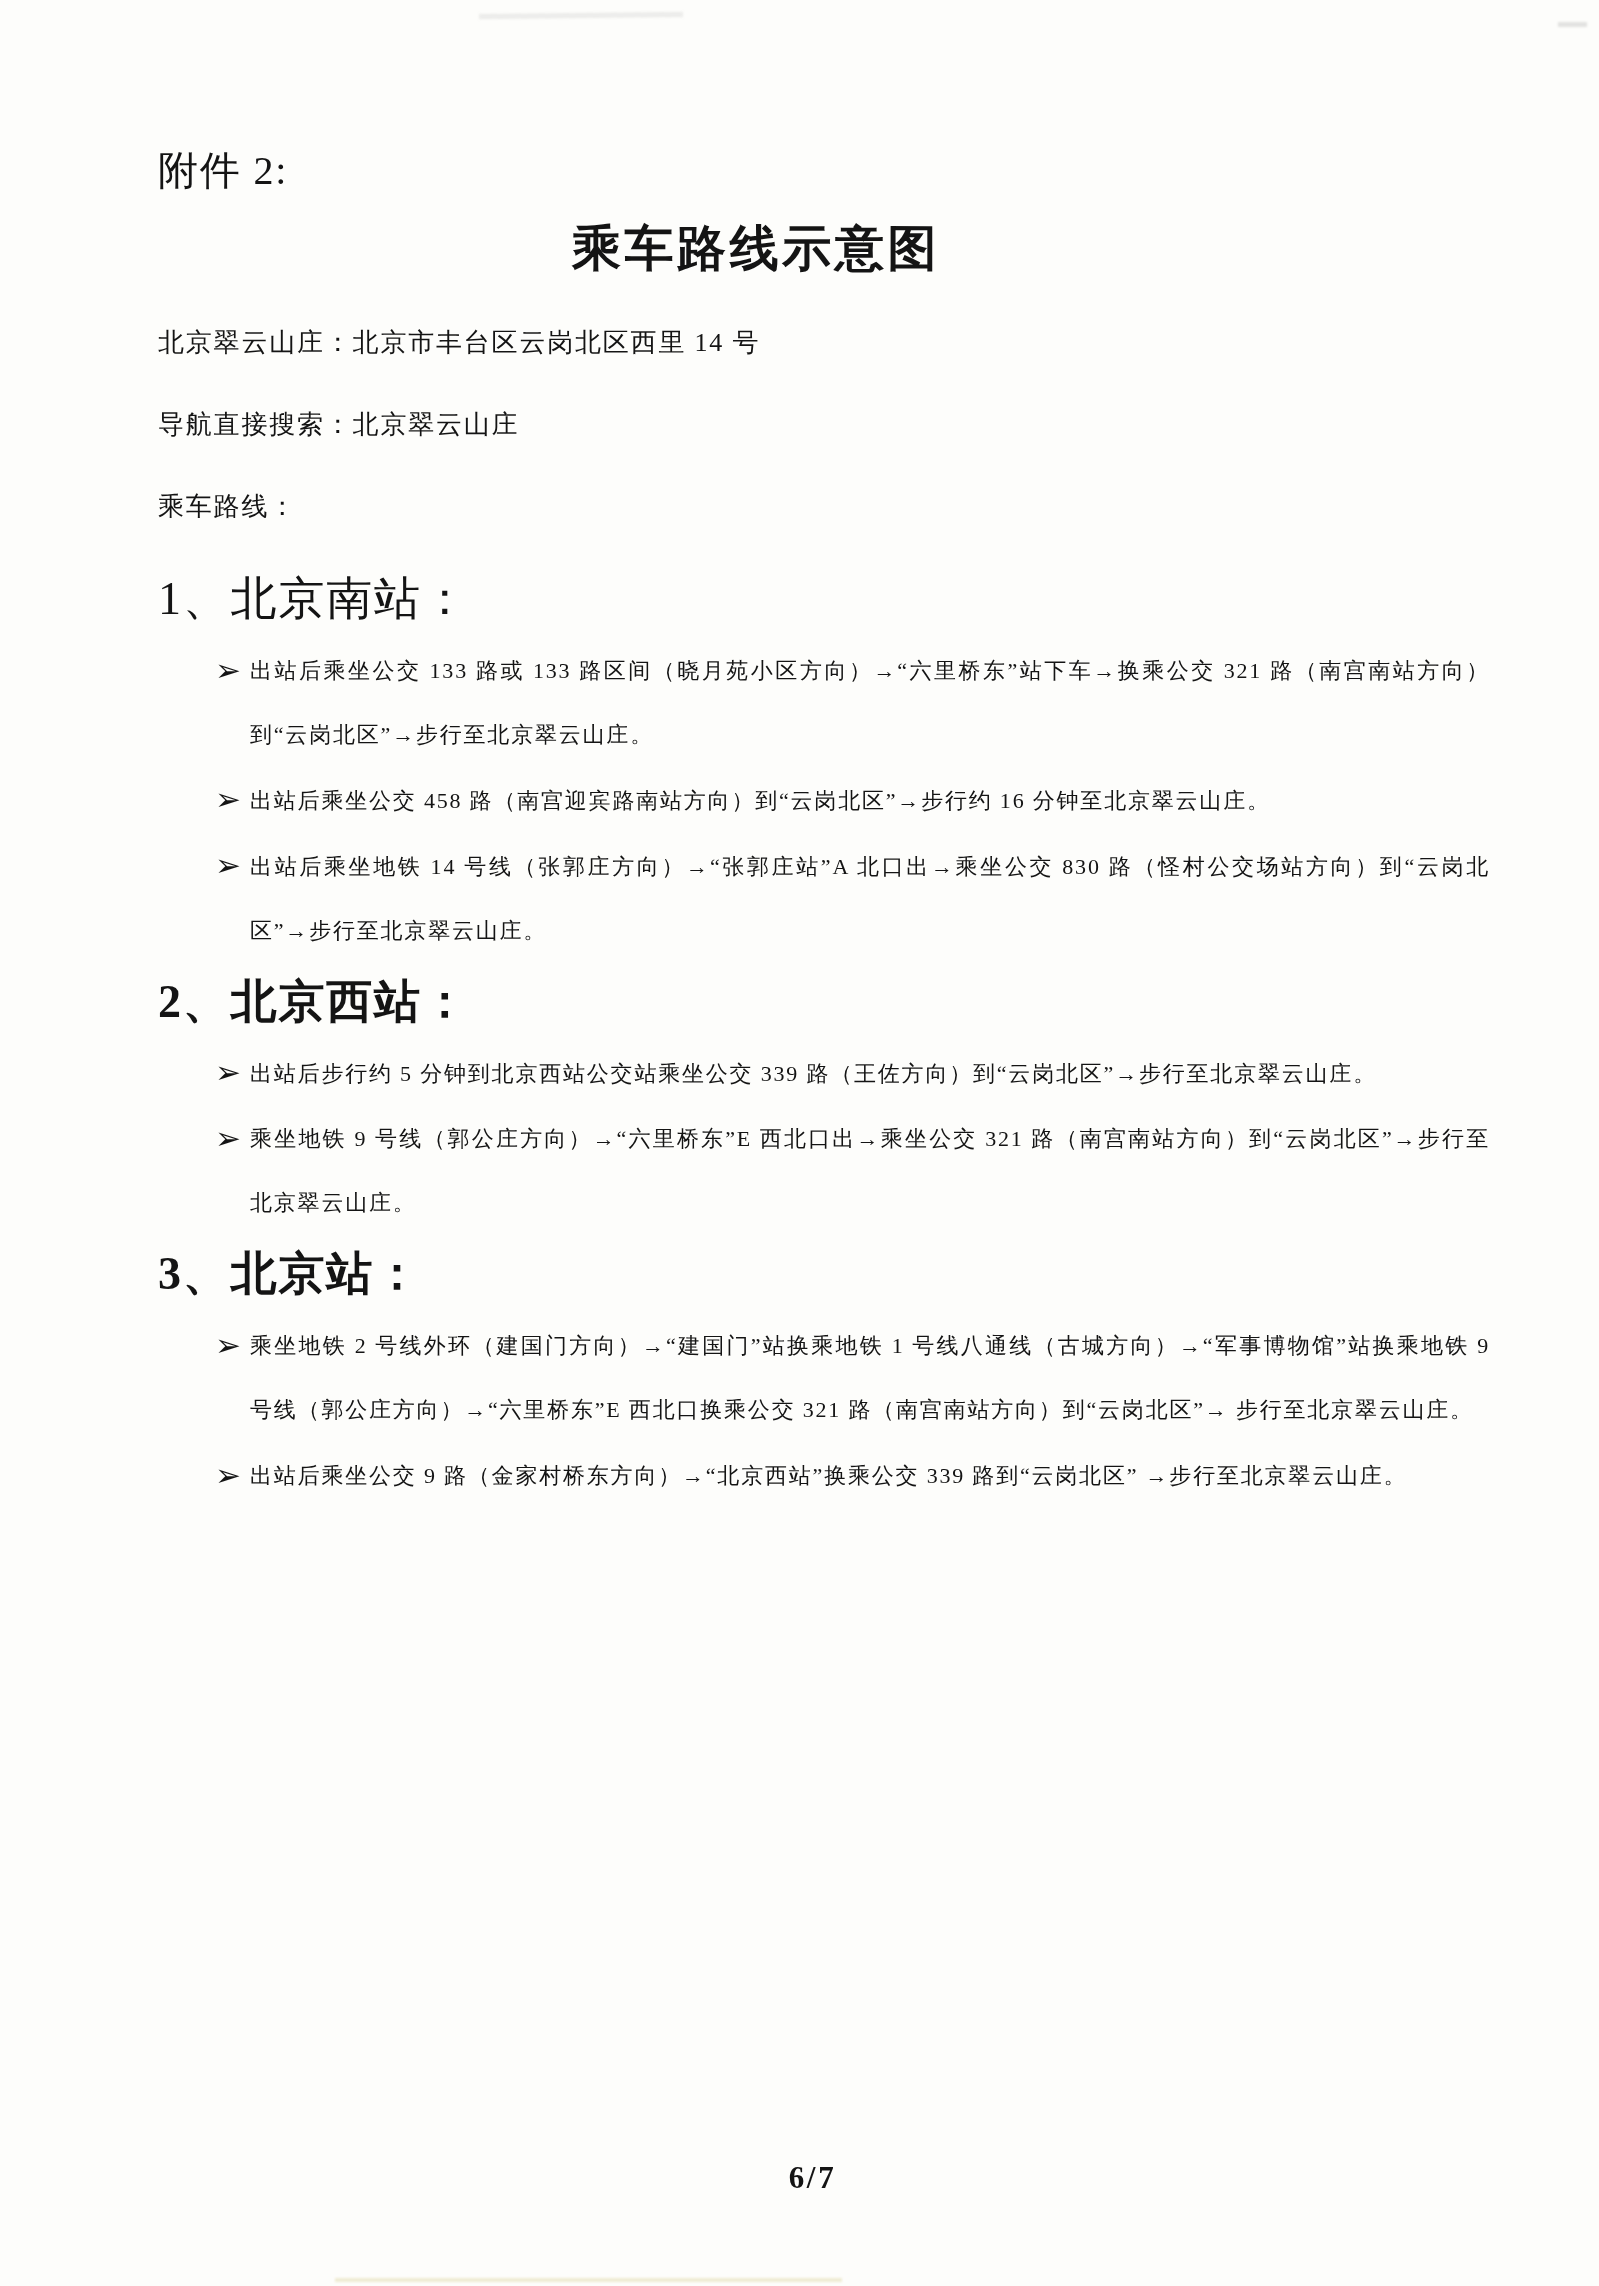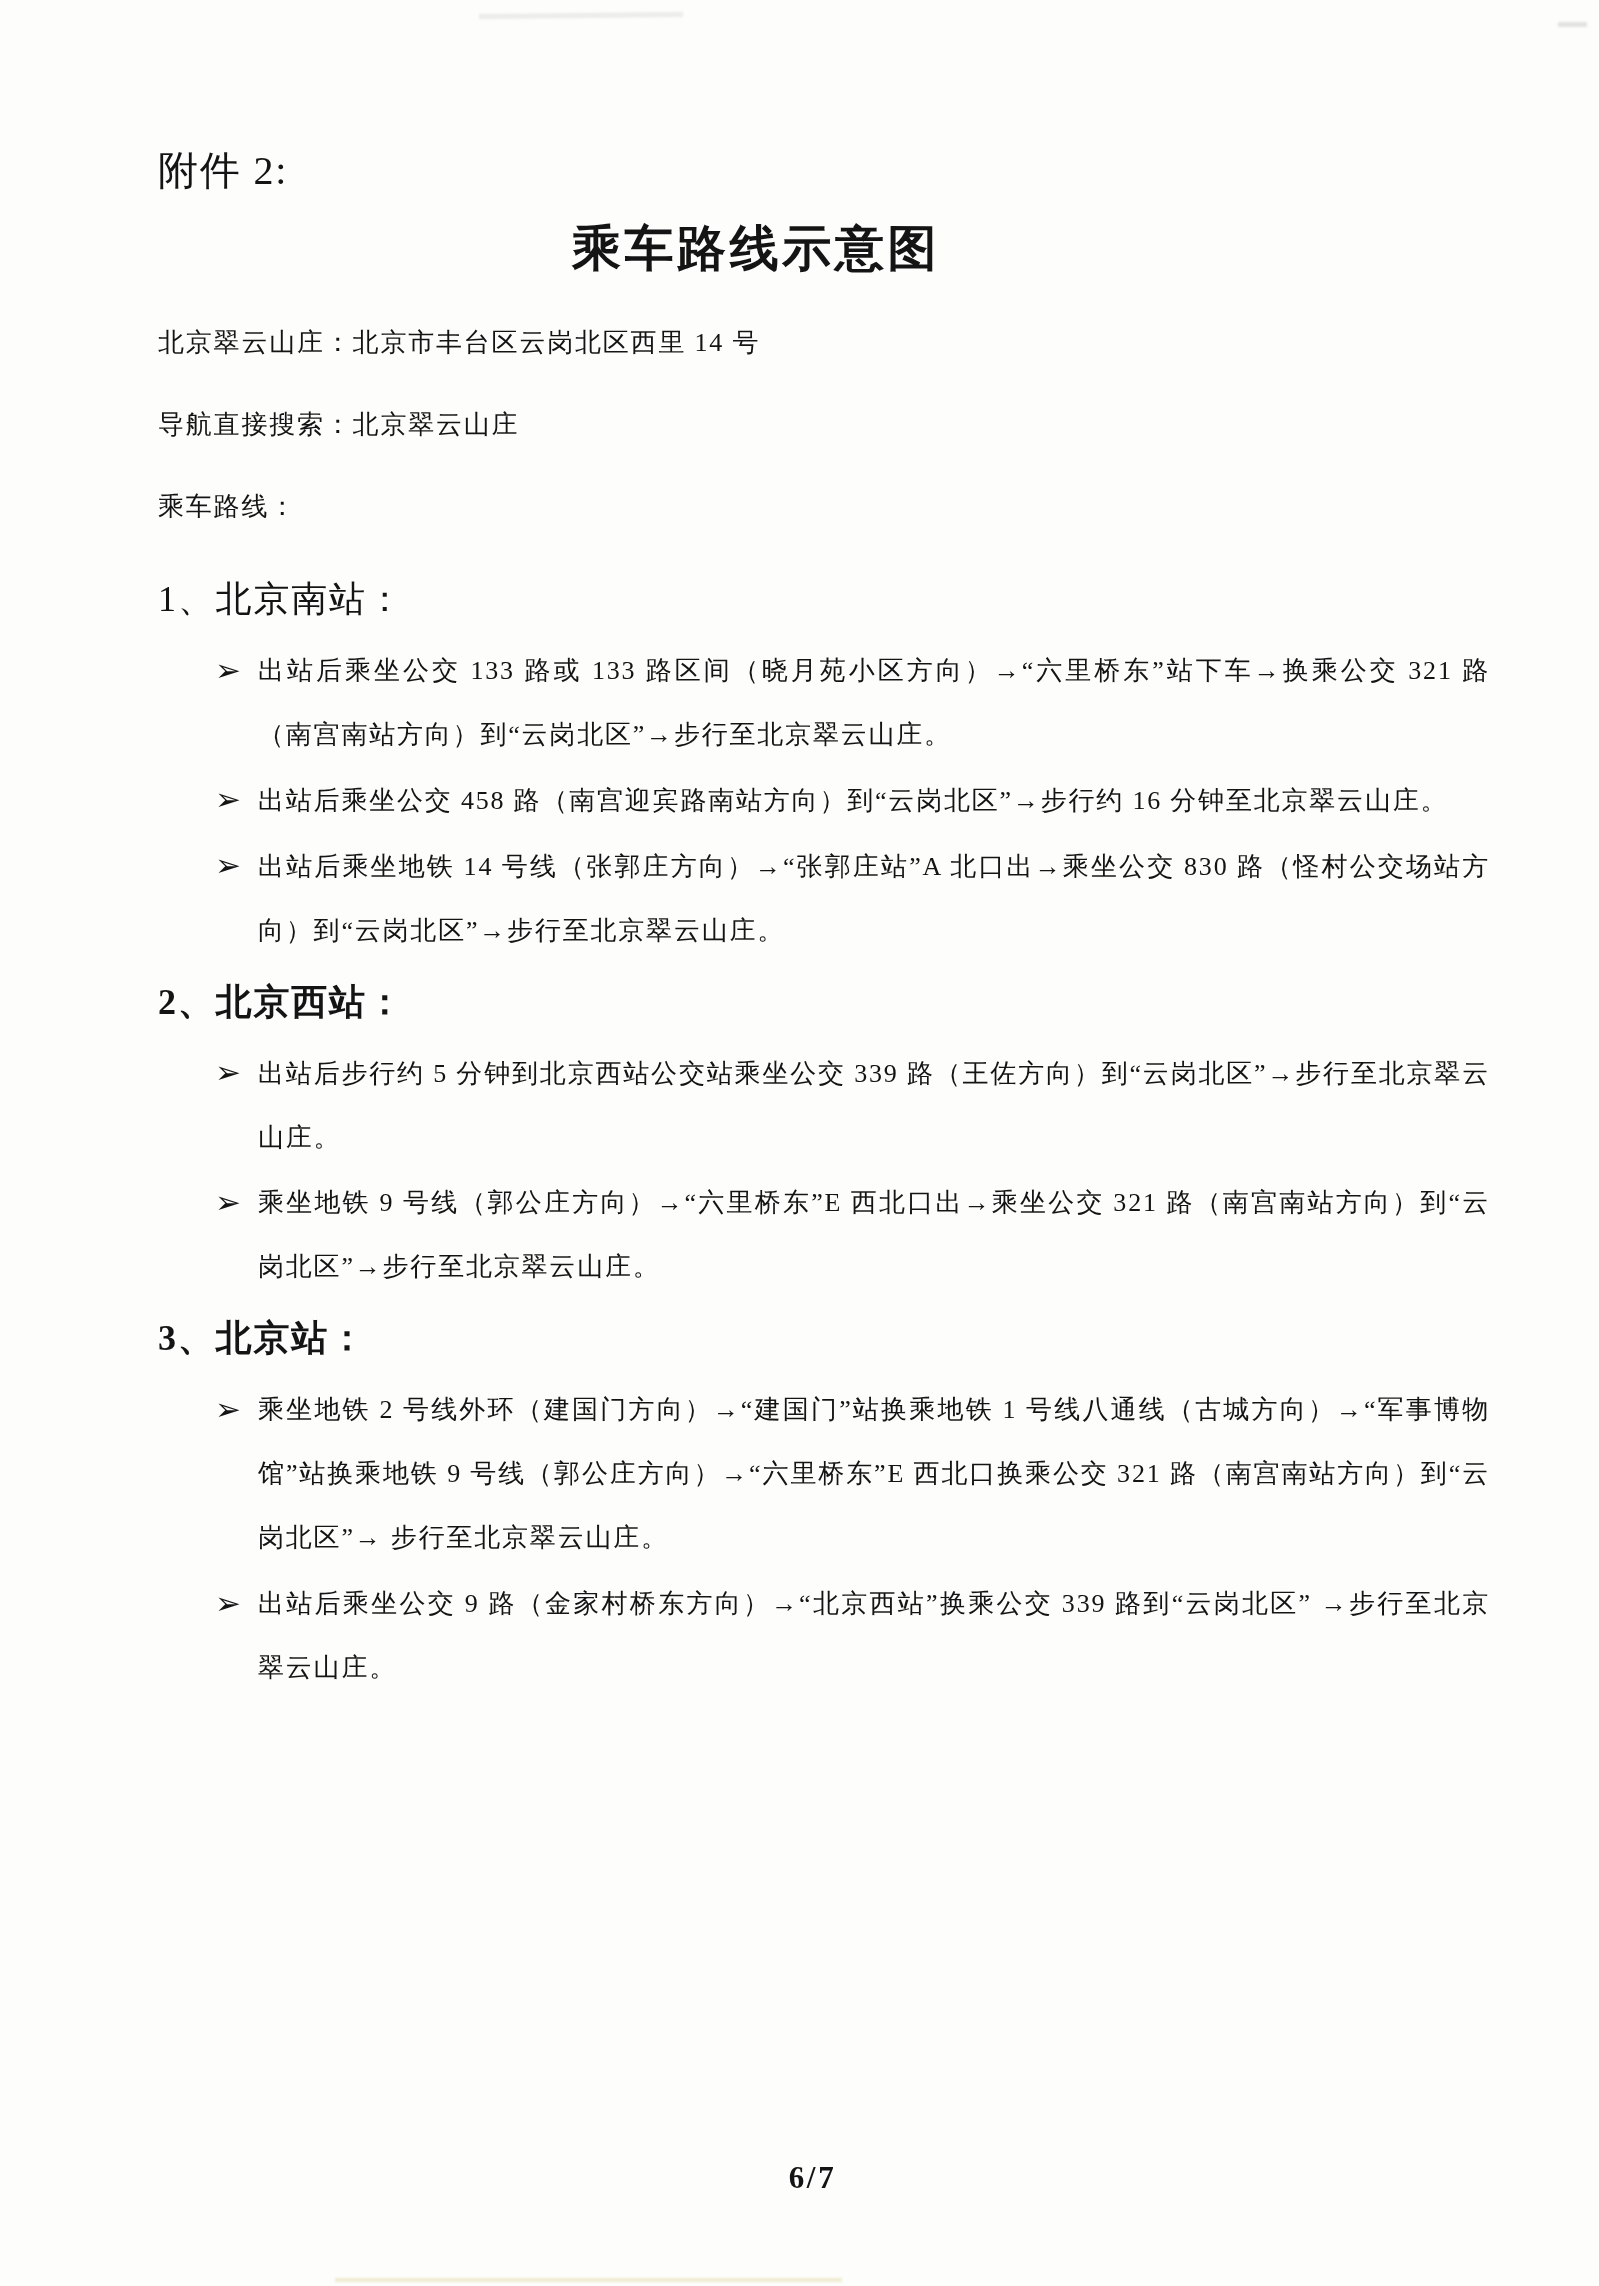--- a/index.html
+++ b/index.html
@@ -34,47 +34,46 @@
   }
   .info-line{
     font-size:26px;
     line-height:42px;
     letter-spacing:1.8px;
     margin:40px 0 0 0;
   }
   .info-line.first{margin-top:42px;}
   .sections{margin-top:50px;}
   .sec-heading{
-    font-size:36px;
+    font-size:46px;
     line-height:42px;
     letter-spacing:1.8px;
     margin:0 0 19px 0;
   }
   .sec-heading + .bullet{margin-top:0;}
   .sections .sec-heading:not(:first-child){margin-top:18px;font-weight:bold;}
   .bullet{
     position:relative;
     padding-left:92px;
     margin:0 0 1.8px 0;
   }
   .marker{
     position:absolute;
     left:57px;top:12.7px;
     font-family:"DejaVu Sans","Liberation Sans",sans-serif;
     font-size:31px;
     line-height:36px;
   }
   .btext{
     display:block;
-    font-size:26px;
+    font-size:22px;
     line-height:64px;
     letter-spacing:1.8px;
     text-align:justify;
     text-justify:inter-ideograph;
-    margin-left:8px;
   }
   .page-number{
     position:absolute;
     left:13px;top:2160px;
     width:1599px;
     text-align:center;
     font-size:31px;
     font-weight:700;
     letter-spacing:2.7px;
   }

